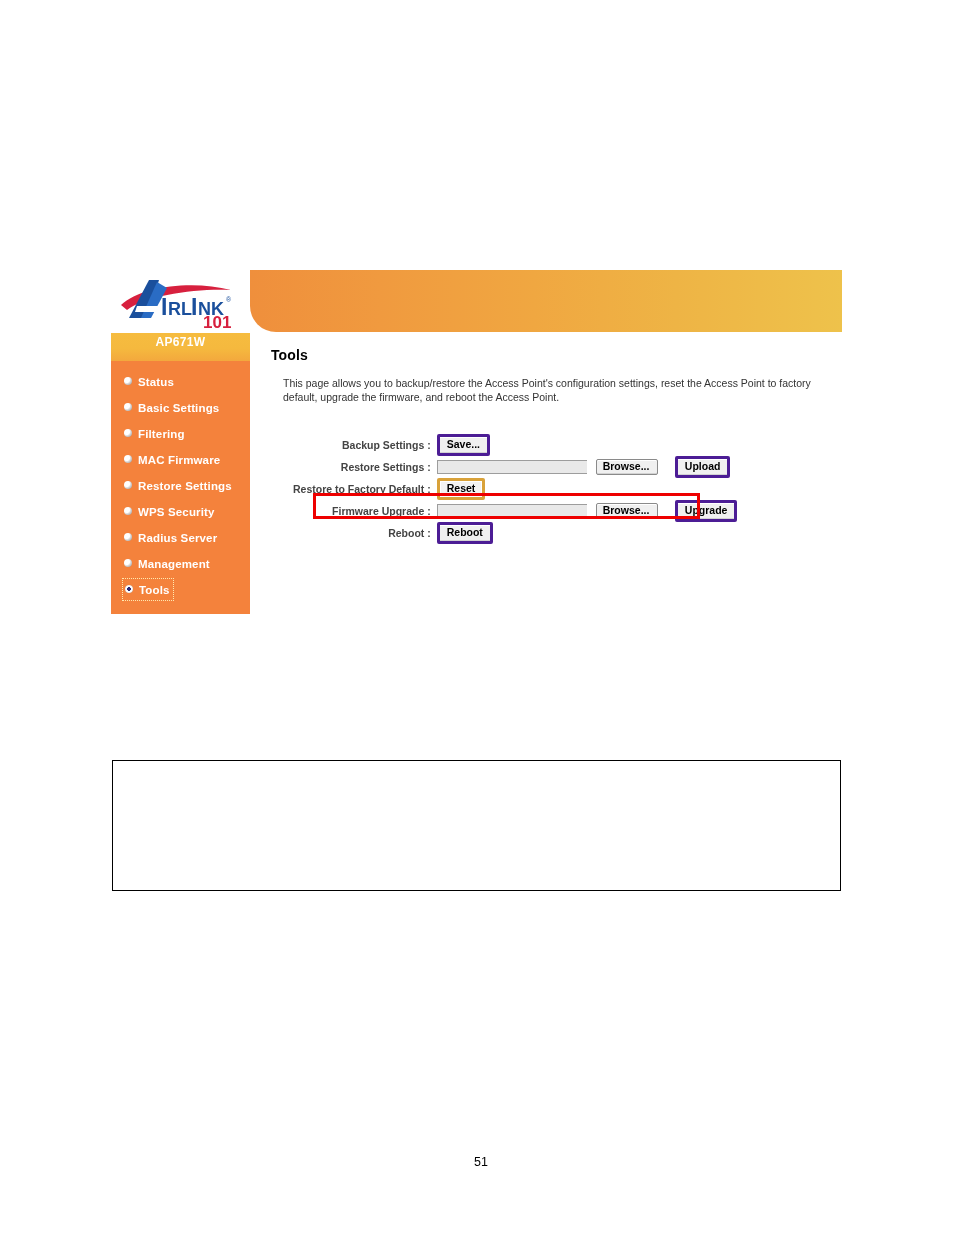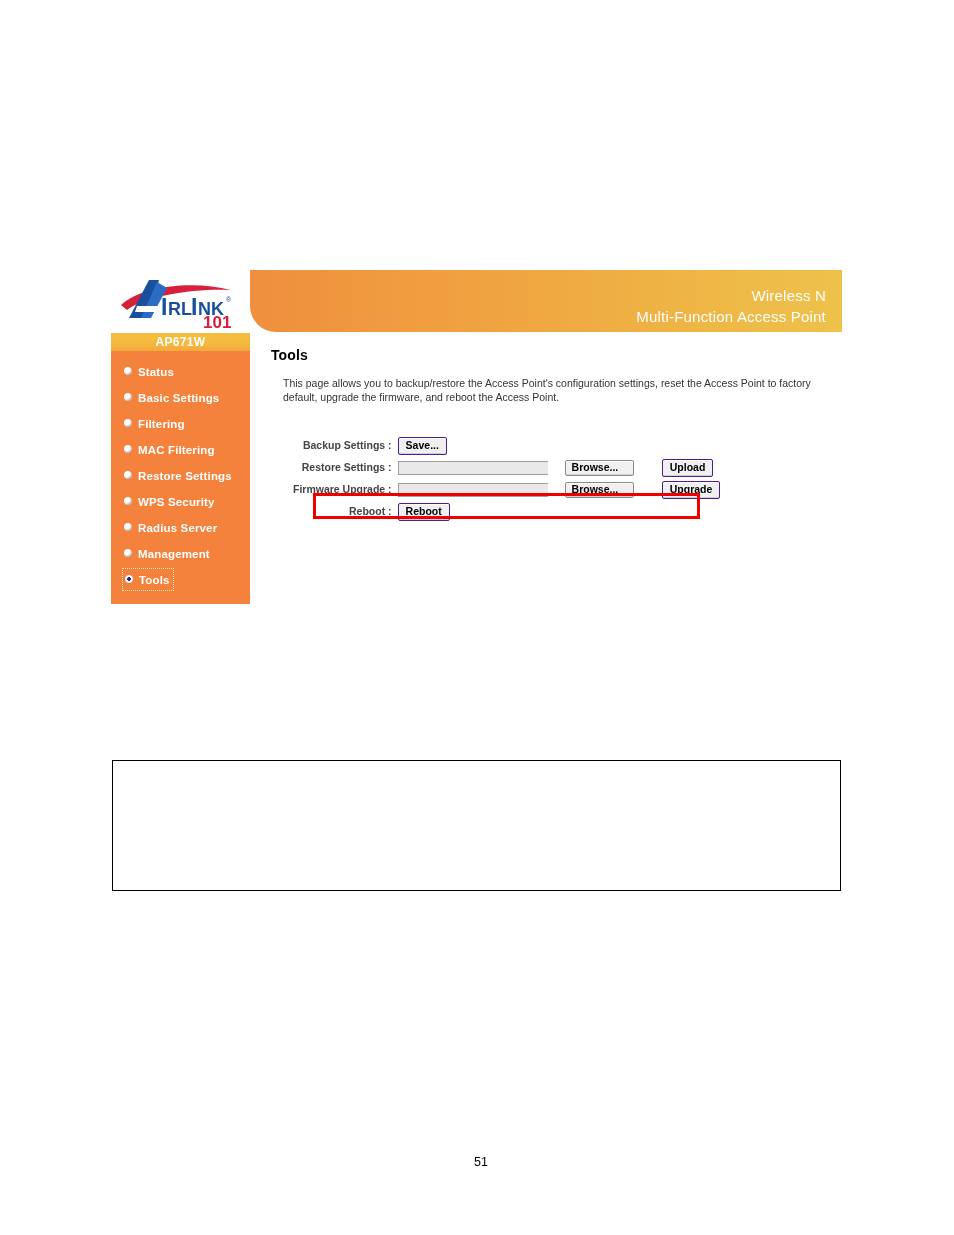--- a/index.html
+++ b/index.html
@@ -75,21 +75,21 @@
     position: relative;
   }
   .sidebar {
     position: absolute;
     left: 0;
     top: 0;
     width: 139px;
     background: #f4823c;
   }
   .sidebar-title {
-    height: 18px;
+    height: 28px;
     line-height: 18px;
     text-align: center;
     color: #ffffff;
     font-size: 12px;
     font-weight: bold;
     letter-spacing: 0.3px;
     background: linear-gradient(to bottom, #f6bc3f 0%, #f5b93e 55%, #f3a83d 100%);
   }
   .nav-list {
     padding: 7px 0 12px 0;
@@ -173,21 +173,21 @@
     white-space: nowrap;
   }
 
   
   .btn {
     display: inline-block;
     font-family: "Liberation Sans", sans-serif;
     font-size: 10.5px;
     color: #000000;
     background: #f0f0f0;
-    border: 1px solid #4c1d95;
+    border: 3px solid #4c1d95;
     border-radius: 2px;
     padding: 1px 7px 2px 7px;
     line-height: 13px;
     cursor: pointer;
     box-shadow: inset 0 1px 0 #ffffff, inset 0 -1px 0 #d2d2d2;
   }
   .btn.highlight {
     border-color: #d9a23a;
     box-shadow: inset 0 0 0 1px #ffffff, inset 0 1px 0 #ffffff;
     background: #f3f3f3;
@@ -204,30 +204,30 @@
     background: #e9e9e9;
     border: 1px solid #9d9d9d;
     border-right: none;
     vertical-align: middle;
     box-sizing: border-box;
   }
   .filefield .fbtn {
     display: inline-block;
     font-size: 10.5px;
     line-height: 13px;
-    padding: 0px 15px 1px 6px;
+    padding: 0px 8px 1px 6px;
     background: #f0f0f0;
     border: 1px solid #8a8a8a;
     border-radius: 2px;
     vertical-align: middle;
-    margin-left: 17px;
+    margin-left: 9px;
     cursor: pointer;
     box-shadow: inset 0 1px 0 #ffffff, inset 0 -1px 0 #d2d2d2;
   }
-  .gapbtn { margin-left: 23px; }
+  .gapbtn { margin-left: 12px; }
 
   
   #highlight-box {
     position: absolute;
     left: 313px;
     top: 493px;
     width: 387px;
     height: 26px;
     border: 3px solid #ee0000;
     box-sizing: border-box;
@@ -260,24 +260,20 @@
 </style>
 </head>
 <body>
 
 <div id="router-ui">
 
   <div class="banner-row">
 
     <div class="banner"></div>
 
-    <div class="banner-text">
-      <div>Wireless N</div>
-      <div>Multi-Function Access Point</div>
-    </div>
 
     <div class="logo-block">
       <div class="logo">
         <svg width="130" height="56" viewBox="0 0 130 56" xmlns="http://www.w3.org/2000/svg">
 
           <path d="M2 31 C 22 12, 74 6, 112 16 C 80 14, 26 21, 8 36 Z" fill="#d7203e"></path>
 
           <path d="M10 44 L30 6 L40 6 L28 44 Z" fill="#1a4f9c"></path>
           <path d="M22 44 L38 8 L48 14 L32 44 Z" fill="#2a6cc4"></path>
           <path d="M18 32 L40 32 L38 38 L16 38 Z" fill="#ffffff"></path>
@@ -313,21 +309,21 @@
         </div>
 
         <div class="nav-item">
           <span class="nav-inner">
             <span class="bullet"></span><span class="nav-label">Filtering</span>
           </span>
         </div>
 
         <div class="nav-item">
           <span class="nav-inner">
-            <span class="bullet"></span><span class="nav-label">MAC Filtering</span>
+            <span class="bullet"></span><span class="nav-label">MAC Firmware</span>
           </span>
         </div>
 
         <div class="nav-item">
           <span class="nav-inner">
             <span class="bullet"></span><span class="nav-label">Restore Settings</span>
           </span>
         </div>
 
         <div class="nav-item">
@@ -374,20 +370,26 @@
           <tr>
             <td class="lbl">Restore Settings :</td>
             <td class="fld">
               <span class="filefield">
                 <span class="ftext"></span><span class="fbtn">Browse...</span>
               </span>
               <span class="btn gapbtn">Upload</span>
             </td>
           </tr>
 
+          <tr>
+            <td class="lbl">Restore to Factory Default :</td>
+            <td class="fld">
+              <span class="btn highlight">Reset</span>
+            </td>
+          </tr>
 
           <tr>
             <td class="lbl">Firmware Upgrade :</td>
             <td class="fld">
               <span class="filefield">
                 <span class="ftext"></span><span class="fbtn">Browse...</span>
               </span>
               <span class="btn gapbtn">Upgrade</span>
             </td>
           </tr>

